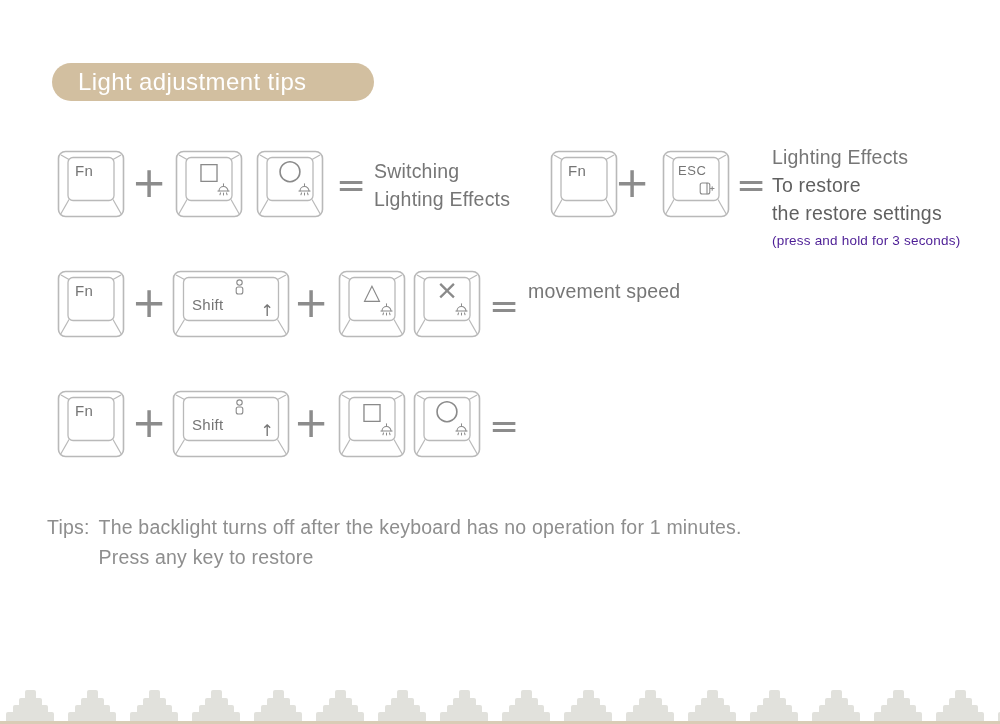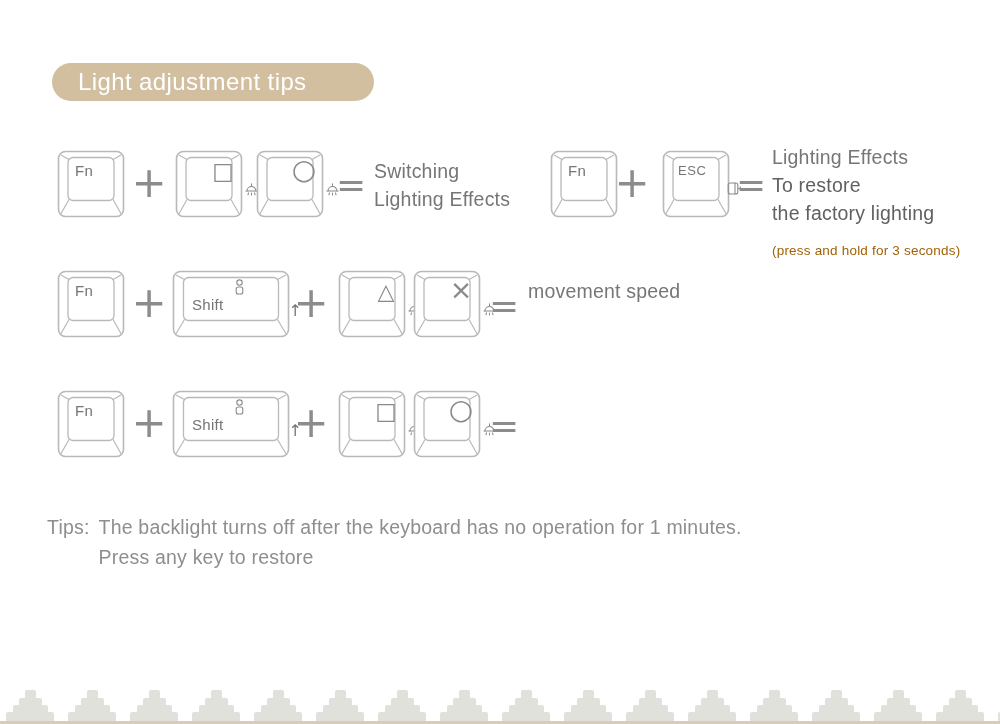--- a/index.html
+++ b/index.html
@@ -5,21 +5,21 @@
   html,body{margin:0;padding:0;background:#ffffff;}
   body{width:1000px;height:724px;font-family:"Liberation Sans",sans-serif;}
   .stage{position:relative;width:1000px;height:724px;overflow:hidden;background:#ffffff;}
 
   
   .badge{position:absolute;left:52px;top:63px;width:322px;height:38px;background:#d2bfa0;
          border-radius:20px;color:#ffffff;font-size:24px;letter-spacing:.4px;
          line-height:38px;padding-left:26px;box-sizing:border-box;}
 
   
-  .key{position:absolute;width:68px;height:68px;padding-left:28px;}
+  .key{position:absolute;width:68px;height:68px;}
   .key.wide{width:118px;}
   .cap{position:absolute;left:0;top:0;}
   .klabel{position:absolute;left:18px;top:12px;font-size:15px;color:#757575;letter-spacing:.3px;}
   .klabel.esc{left:16px;top:13px;font-size:13px;letter-spacing:.6px;}
   .klabel.shift{left:20px;top:12px;font-size:15px;margin-top:14px;}
   .kglyph{position:absolute;left:0;right:0;text-align:center;color:#8a8a8a;
           font-family:"DejaVu Sans",sans-serif;}
   .g-square{top:8px;font-size:23px;}
   .g-circle{top:3px;font-size:28px;}
   .g-tri{top:9px;font-size:22px;}
@@ -31,21 +31,21 @@
                font-family:"DejaVu Sans",sans-serif;}
 
   
   .op{position:absolute;color:#8c8c8c;text-align:center;font-family:"DejaVu Sans",sans-serif;}
   .plus{width:38px;height:52px;font-size:42px;line-height:50px;font-weight:400;}
   .equal{width:34px;height:44px;font-size:36px;line-height:44px;}
 
   
   .result{position:absolute;font-size:19.5px;line-height:28px;color:#767676;letter-spacing:.2px;}
   .result .strong{font-weight:normal;color:#606060;}
-  .note{font-size:13.5px;line-height:18px;color:#a16207;margin-top:15px;letter-spacing:.2px;}
+  .note{font-size:13.5px;line-height:18px;color:#4c1d95;margin-top:5px;letter-spacing:.2px;}
 
   
   .tips{position:absolute;left:47px;top:512px;display:flex;font-size:19.5px;
         line-height:30px;color:#8e8e8e;letter-spacing:.2px;}
   .tips-label{margin-right:9px;}
 
   
   .pixel-border{position:absolute;left:6px;right:0;bottom:3px;height:31px;display:flex;
                 gap:14px;align-items:flex-end;overflow:hidden;}
   .pyr{width:48px;flex:0 0 48px;display:flex;flex-direction:column;align-items:center;
@@ -188,21 +188,21 @@
         <line x1="8" y1="2.2" x2="8" y2="12.8"></line>
         <line x1="11.5" y1="7.5" x2="15" y2="7.5"></line>
         <line x1="13.2" y1="5.8" x2="13.2" y2="9.2"></line>
       </g>
     </svg>
   </div>
   <div class="op equal" style="left:734px;top:163px">=</div>
   <div class="result" style="left:772px;top:143px">
     <div>Lighting Effects</div>
     <div class="strong">To restore</div>
-    <div class="strong">the factory lighting</div>
+    <div class="strong">the restore settings</div>
     <div class="note">(press and hold for 3 seconds)</div>
   </div>
 
   <div class="key" style="left:57px;top:270px">
 
   <svg class="cap" width="68" height="68" viewBox="0 0 68 68">
     <g fill="#ffffff" stroke="#b9b9b9">
       <rect x="1.5" y="1.5" width="65" height="65" rx="7" stroke-width="1.6"></rect>
       <rect x="11" y="7.5" width="46" height="43" rx="5" stroke-width="1.3"></rect>
     </g>

